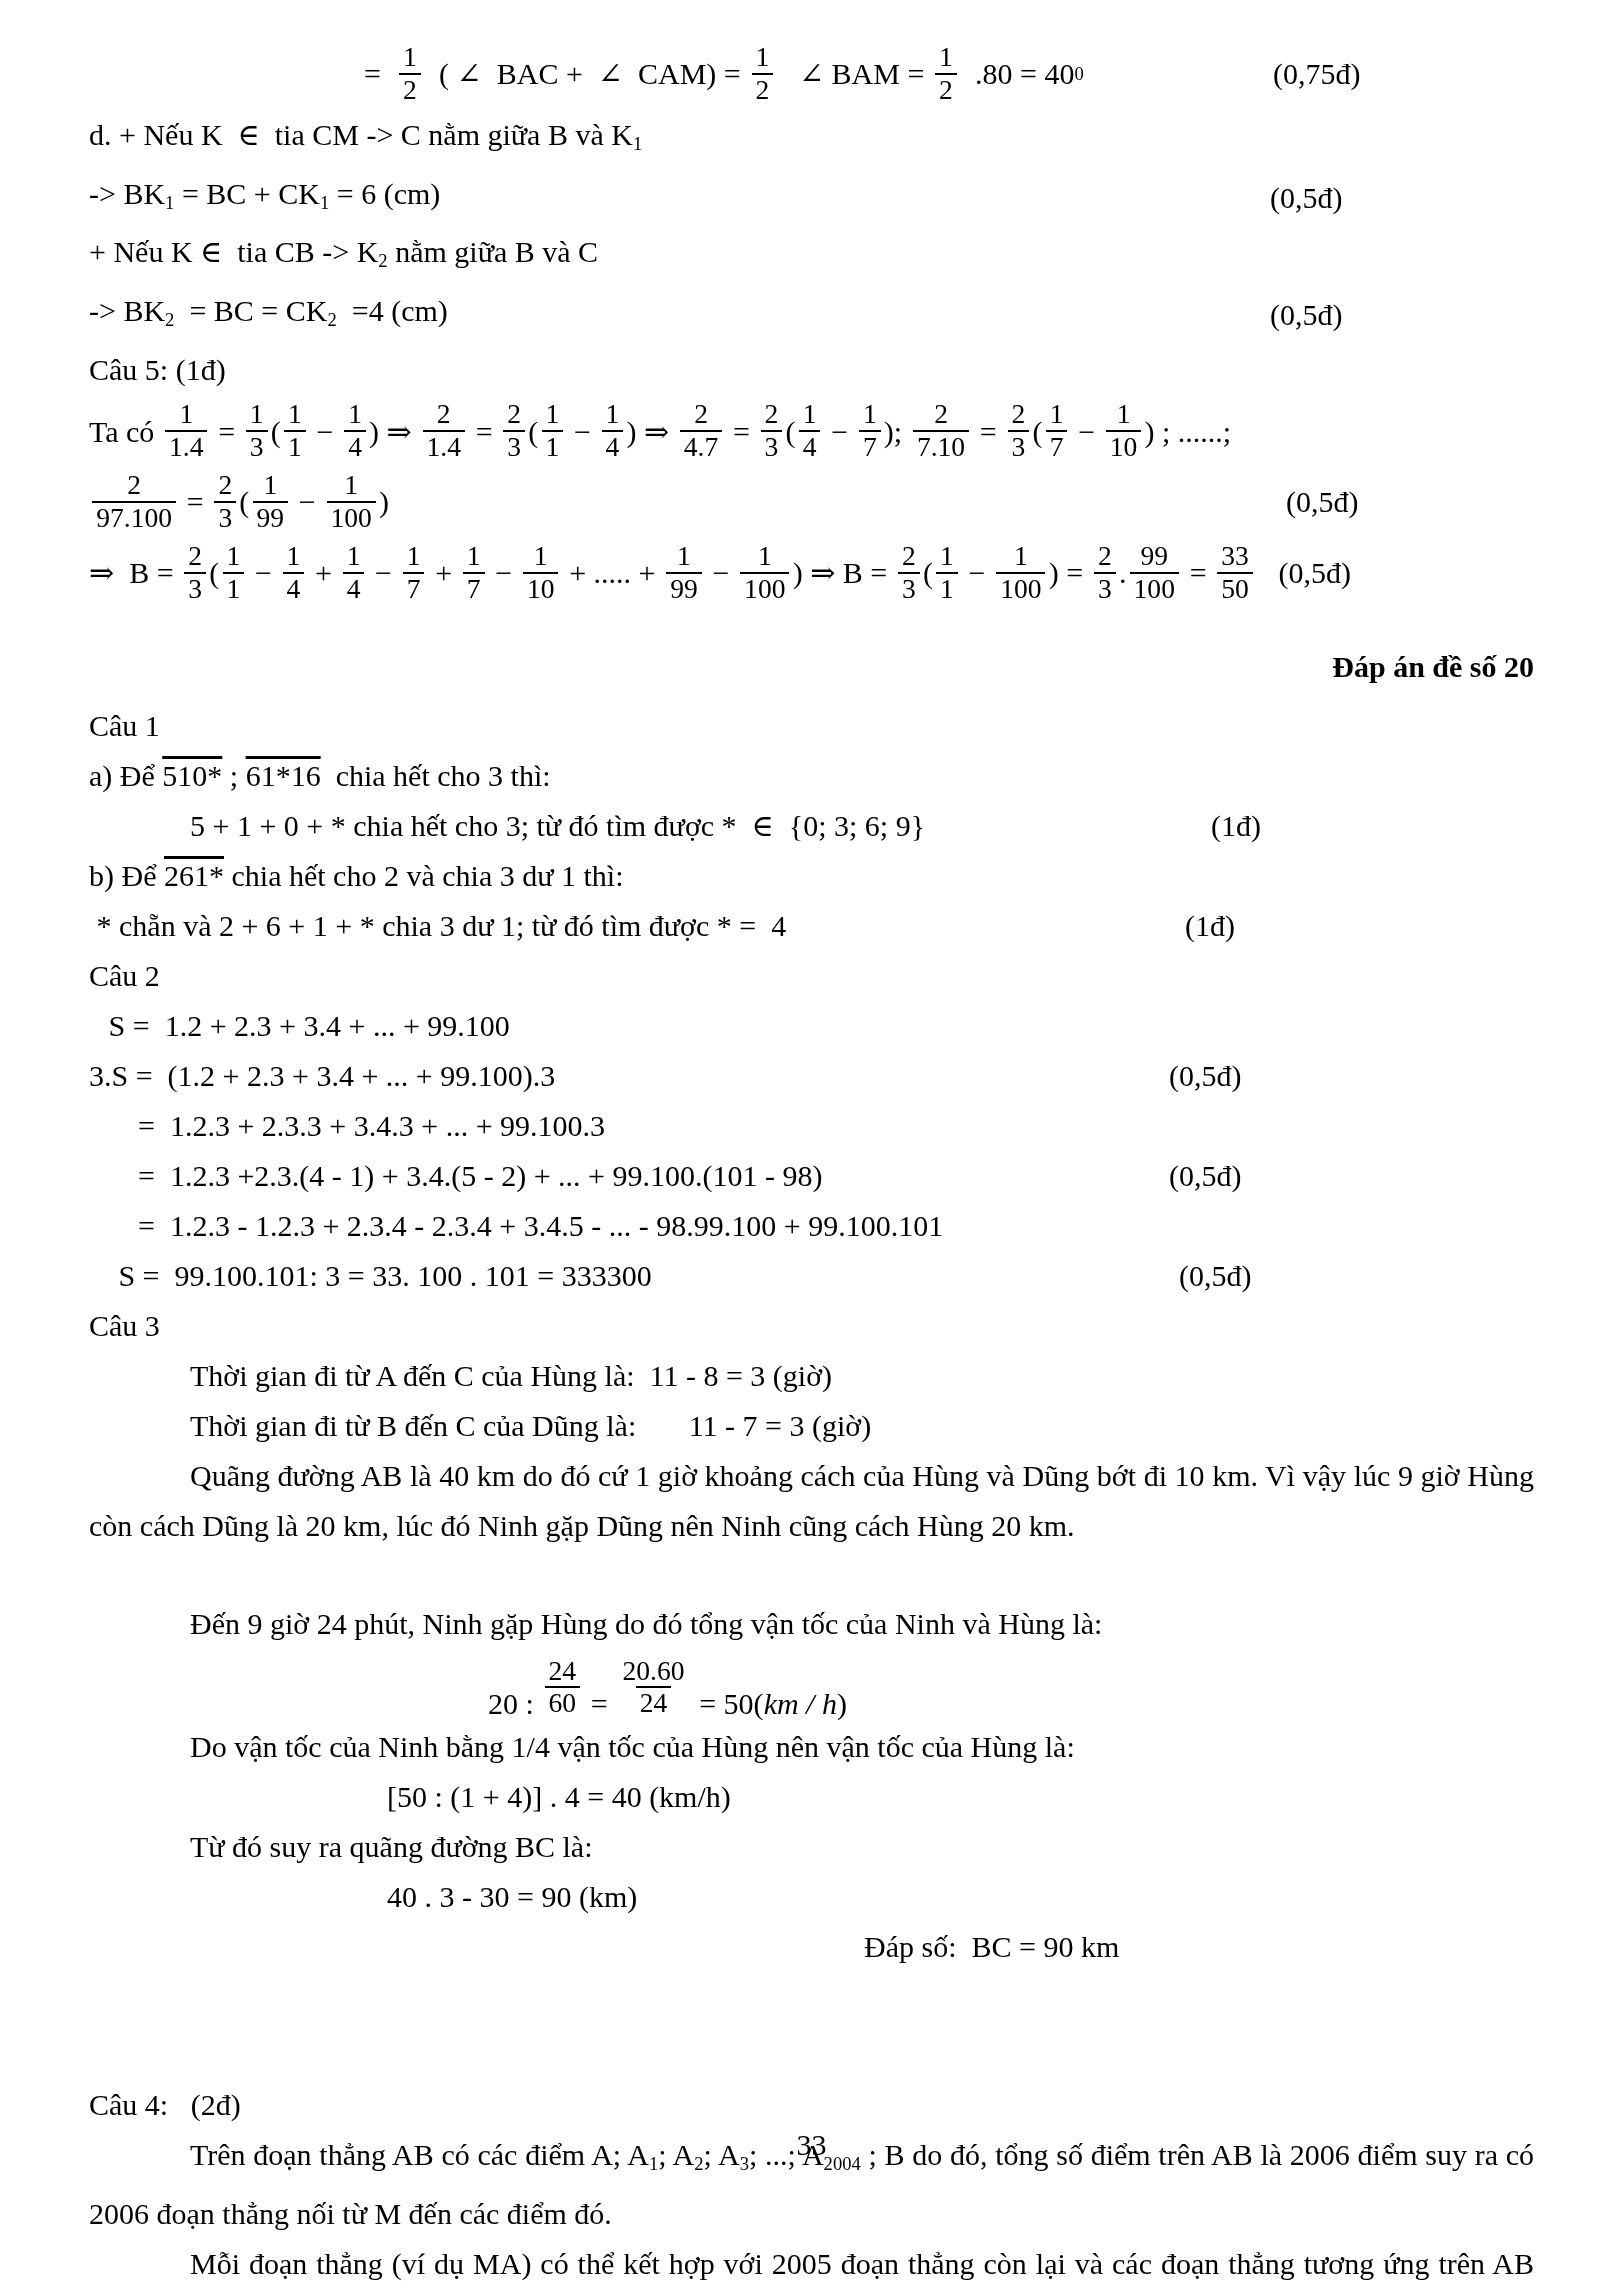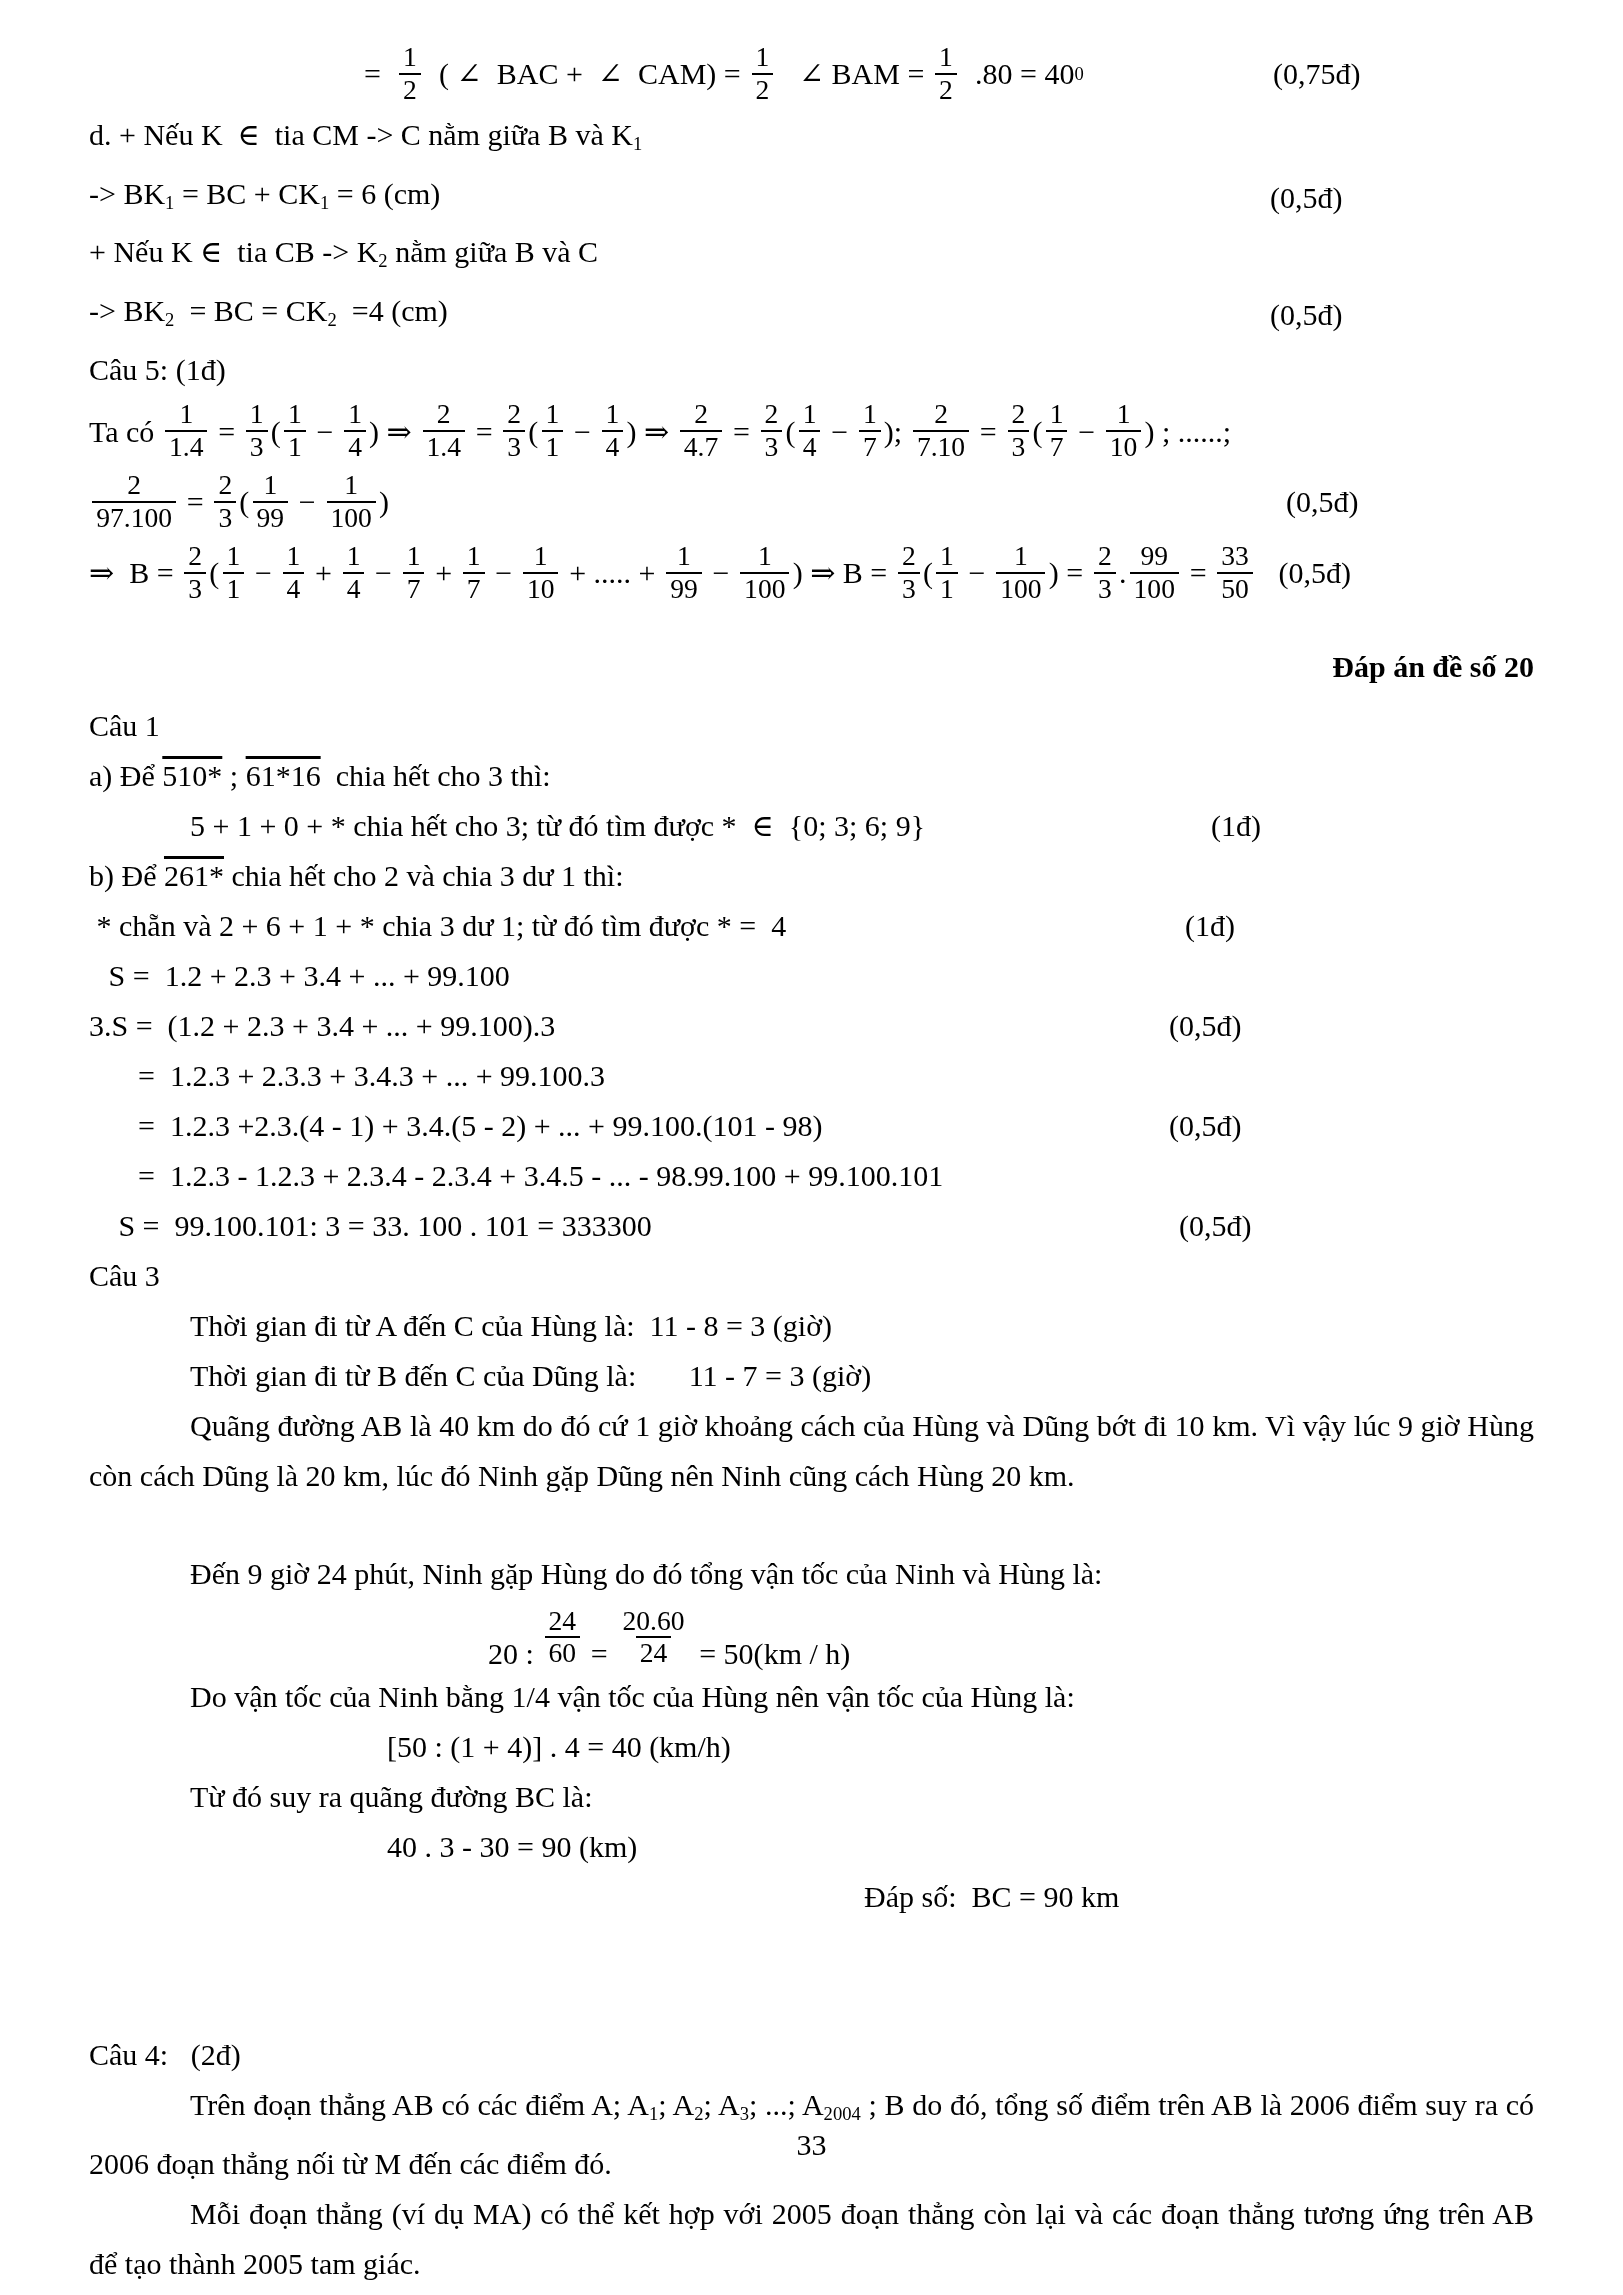--- a/index.html
+++ b/index.html
@@ -26,21 +26,21 @@
   .frac {
     display:inline-flex; flex-direction:column; align-items:center;
     vertical-align:middle; margin:0 3.3px; font-size:0.92em; line-height:1.12;
   }
   .frac .num { display:block; padding:0 3.9px; }
   .frac .den { display:block; padding:0 3.9px; border-top:2px solid #000; }
   .line:not(.math) .frac { transform:translateY(-1.3px); }
   sub { font-size:0.62em; vertical-align:-0.25em; }
   sup { font-size:0.62em; vertical-align:0.45em; }
   .over { text-decoration:overline; }
-  .it { }
+  .it { font-style:italic; }
   .score { position:absolute; top:50%; transform:translateY(-50%); white-space:pre; }
   .footer {
     position:absolute; left:0; right:0; top:2128px;
     text-align:center; font-size:30px;
   }
 </style>
 </head>
 <body>
 
 <div class="page">
@@ -53,20 +53,21 @@
       <div class="line"><span class="t">Câu 5: (1đ)</span></div>
       <div class="line math"><span class="t">Ta có </span><span class="frac"><span class="num">1</span><span class="den">1.4</span></span><span class="t"> = </span><span class="frac"><span class="num">1</span><span class="den">3</span></span><span class="t">(</span><span class="frac"><span class="num">1</span><span class="den">1</span></span><span class="t"> − </span><span class="frac"><span class="num">1</span><span class="den">4</span></span><span class="t">) ⇒ </span><span class="frac"><span class="num">2</span><span class="den">1.4</span></span><span class="t"> = </span><span class="frac"><span class="num">2</span><span class="den">3</span></span><span class="t">(</span><span class="frac"><span class="num">1</span><span class="den">1</span></span><span class="t"> − </span><span class="frac"><span class="num">1</span><span class="den">4</span></span><span class="t">) ⇒ </span><span class="frac"><span class="num">2</span><span class="den">4.7</span></span><span class="t"> = </span><span class="frac"><span class="num">2</span><span class="den">3</span></span><span class="t">(</span><span class="frac"><span class="num">1</span><span class="den">4</span></span><span class="t"> − </span><span class="frac"><span class="num">1</span><span class="den">7</span></span><span class="t">); </span><span class="frac"><span class="num">2</span><span class="den">7.10</span></span><span class="t"> = </span><span class="frac"><span class="num">2</span><span class="den">3</span></span><span class="t">(</span><span class="frac"><span class="num">1</span><span class="den">7</span></span><span class="t"> − </span><span class="frac"><span class="num">1</span><span class="den">10</span></span><span class="t">) ; ......;</span></div>
       <div class="line math"><span class="frac"><span class="num">2</span><span class="den">97.100</span></span><span class="t"> = </span><span class="frac"><span class="num">2</span><span class="den">3</span></span><span class="t">(</span><span class="frac"><span class="num">1</span><span class="den">99</span></span><span class="t"> − </span><span class="frac"><span class="num">1</span><span class="den">100</span></span><span class="t">)</span><span class="score" style="left: 1197px;">(0,5đ)</span></div>
       <div class="line math"><span class="t">⇒  B = </span><span class="frac"><span class="num">2</span><span class="den">3</span></span><span class="t">(</span><span class="frac"><span class="num">1</span><span class="den">1</span></span><span class="t"> − </span><span class="frac"><span class="num">1</span><span class="den">4</span></span><span class="t"> + </span><span class="frac"><span class="num">1</span><span class="den">4</span></span><span class="t"> − </span><span class="frac"><span class="num">1</span><span class="den">7</span></span><span class="t"> + </span><span class="frac"><span class="num">1</span><span class="den">7</span></span><span class="t"> − </span><span class="frac"><span class="num">1</span><span class="den">10</span></span><span class="t"> + ..... + </span><span class="frac"><span class="num">1</span><span class="den">99</span></span><span class="t"> − </span><span class="frac"><span class="num">1</span><span class="den">100</span></span><span class="t">) ⇒ B = </span><span class="frac"><span class="num">2</span><span class="den">3</span></span><span class="t">(</span><span class="frac"><span class="num">1</span><span class="den">1</span></span><span class="t"> − </span><span class="frac"><span class="num">1</span><span class="den">100</span></span><span class="t">) = </span><span class="frac"><span class="num">2</span><span class="den">3</span></span><span class="t">.</span><span class="frac"><span class="num">99</span><span class="den">100</span></span><span class="t"> = </span><span class="frac"><span class="num">33</span><span class="den">50</span></span><span class="t">   (0,5đ)</span></div>
       <div class="line heading"><span class="t">Đáp án đề số 20</span></div>
       <div class="line"><span class="t">Câu 1</span></div>
       <div class="line"><span class="t">a) Để </span><span class="over">510*</span><span class="t"> ; </span><span class="over">61*16</span><span class="t">  chia hết cho 3 thì:</span></div>
       <div class="line" style="padding-left: 101px;"><span class="t">5 + 1 + 0 + * chia hết cho 3; từ đó tìm được *  ∈  {0; 3; 6; 9}</span><span class="score" style="left: 1122px;">(1đ)</span></div>
       <div class="line"><span class="t">b) Để </span><span class="over">261*</span><span class="t"> chia hết cho 2 và chia 3 dư 1 thì:</span></div>
       <div class="line"><span class="t"> * chẵn và 2 + 6 + 1 + * chia 3 dư 1; từ đó tìm được * =  4</span><span class="score" style="left: 1096px;">(1đ)</span></div>
+      <div class="line"><span class="t">Câu 2</span></div>
       <div class="line" style="padding-left: 19.6px;"><span class="t">S =  1.2 + 2.3 + 3.4 + ... + 99.100</span></div>
       <div class="line"><span class="t">3.S =  (1.2 + 2.3 + 3.4 + ... + 99.100).3</span><span class="score" style="left: 1080px;">(0,5đ)</span></div>
       <div class="line" style="padding-left: 49px;"><span class="t">=  1.2.3 + 2.3.3 + 3.4.3 + ... + 99.100.3</span></div>
       <div class="line" style="padding-left: 49px;"><span class="t">=  1.2.3 +2.3.(4 - 1) + 3.4.(5 - 2) + ... + 99.100.(101 - 98)</span><span class="score" style="left: 1080px;">(0,5đ)</span></div>
       <div class="line" style="padding-left: 49px;"><span class="t">=  1.2.3 - 1.2.3 + 2.3.4 - 2.3.4 + 3.4.5 - ... - 98.99.100 + 99.100.101</span></div>
       <div class="line" style="padding-left: 29.4px;"><span class="t">S =  99.100.101: 3 = 33. 100 . 101 = 333300</span><span class="score" style="left: 1090px;">(0,5đ)</span></div>
       <div class="line"><span class="t">Câu 3</span></div>
       <div class="line" style="padding-left: 101px;"><span class="t">Thời gian đi từ A đến C của Hùng là:  11 - 8 = 3 (giờ)</span></div>
       <div class="line" style="padding-left: 101px;"><span class="t">Thời gian đi từ B đến C của Dũng là:       11 - 7 = 3 (giờ)</span></div>
       <div class="line para"><span class="t">Quãng đường AB là 40 km do đó cứ 1 giờ  khoảng cách của Hùng và Dũng bớt đi 10 km. Vì vậy lúc 9 giờ Hùng còn cách Dũng là 20 km, lúc đó Ninh gặp Dũng nên Ninh cũng cách Hùng 20 km.</span></div>

